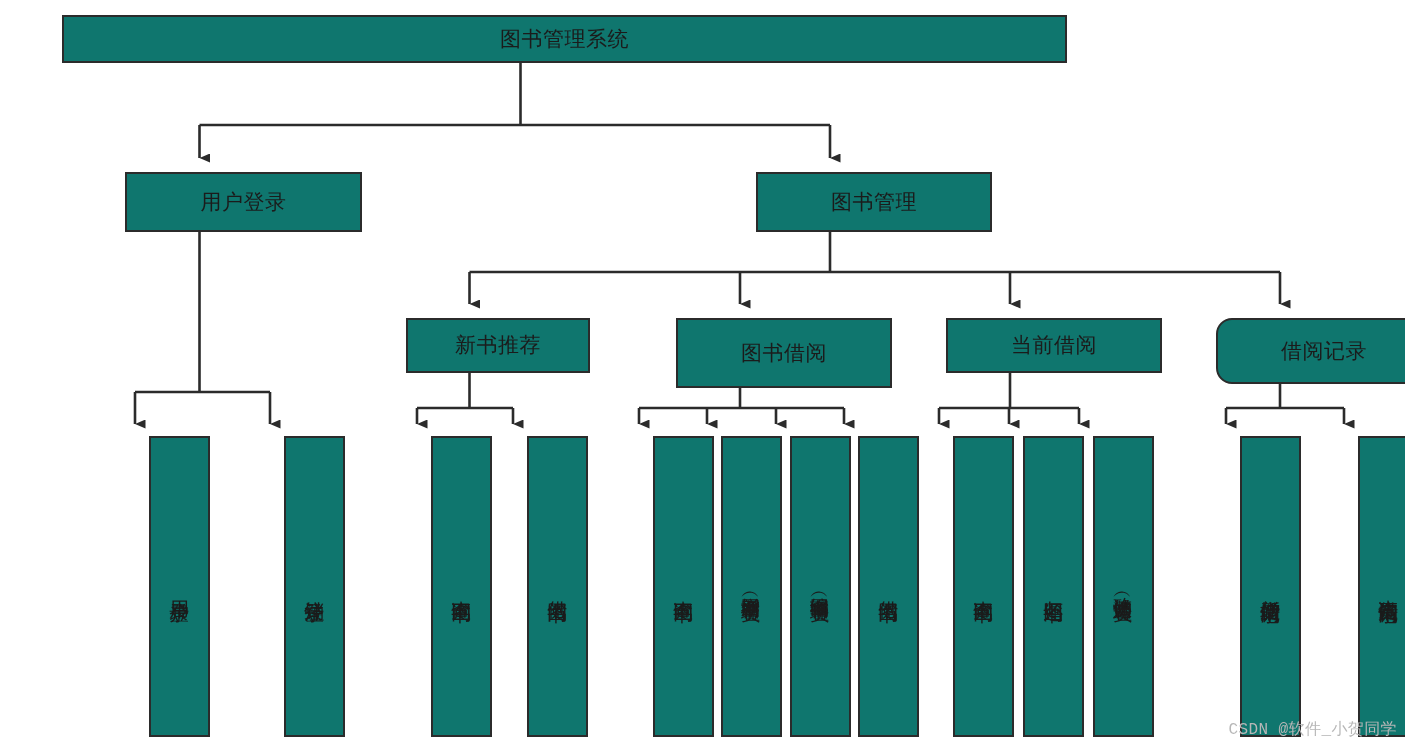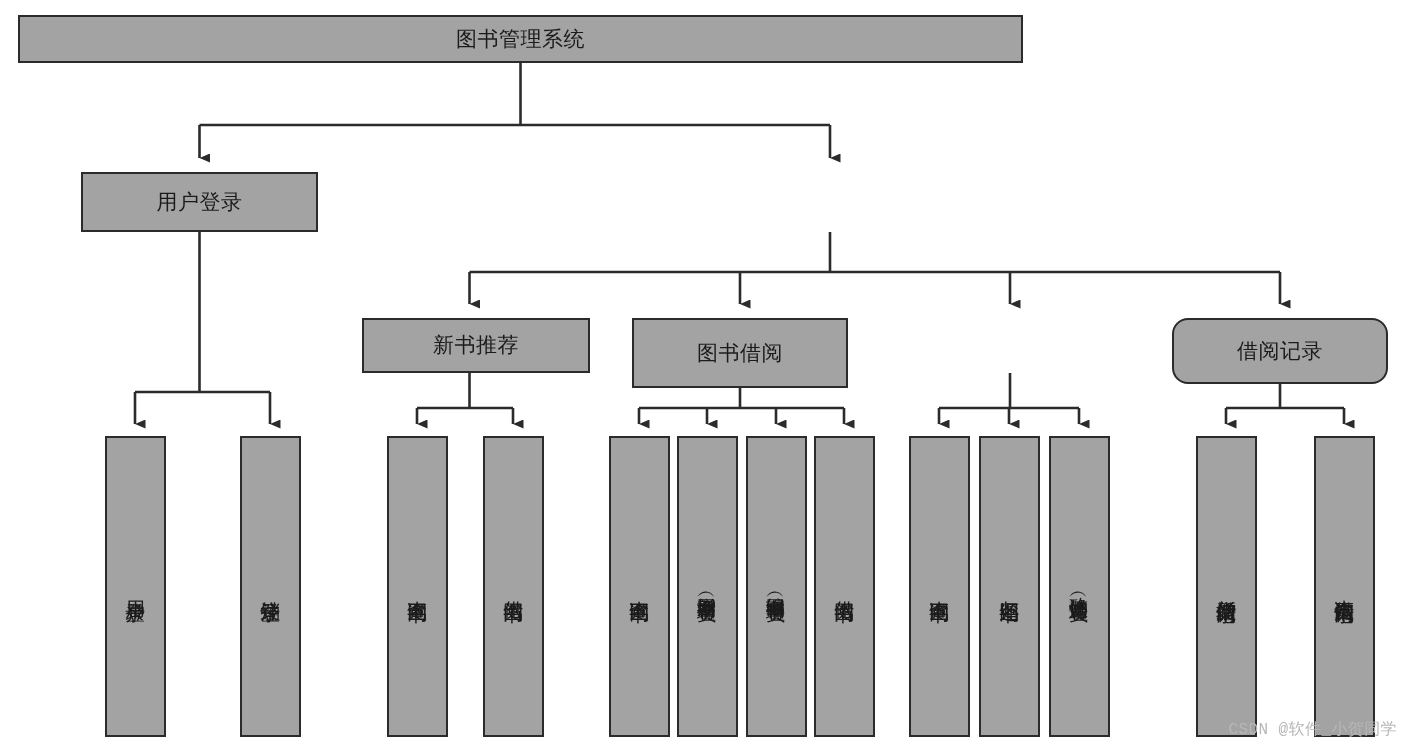--- a/index.html
+++ b/index.html
@@ -22,26 +22,27 @@
   #diagram-svg {
     position: absolute;
     left: 0;
     top: 0;
     width: 1405px;
     height: 747px;
   }
   .node {
     position: absolute;
     box-sizing: border-box;
-    background: #a3a3a3;
+    background: #0f766e;
     border: 2px solid #2b2b2b;
     display: flex;
     align-items: center;
     justify-content: center;
     z-index: 3;
+    margin-left: 44px;
   }
   .node-label {
     font-size: 21px;
     line-height: 1.15;
     letter-spacing: 0.5px;
     color: #1b1b1b;
     white-space: nowrap;
     text-align: center;
   }
   .node.leaf {
@@ -129,27 +130,33 @@
     </g>
   </svg>
 
   <div class="node" style="left:18px; top:15px; width:1005px; height:48px;">
     <span class="node-label">图书管理系统</span>
   </div>
 
   <div class="node" style="left:81px; top:172px; width:237px; height:60px;">
     <span class="node-label">用户登录</span>
   </div>
-
-  <div class="node" style="left:362px; top:318px; width:228px; height:55px;">
+  <div class="node" style="left:712px; top:172px; width:236px; height:60px;">
+    <span class="node-label">图书管理</span>
+  </div>
+
+  <div class="node" style="left:362px; top:318px; width:184px; height:55px;">
     <span class="node-label">新书推荐</span>
   </div>
   <div class="node" style="left:632px; top:318px; width:216px; height:70px;">
     <span class="node-label">图书借阅</span>
   </div>
+  <div class="node" style="left:902px; top:318px; width:216px; height:55px;">
+    <span class="node-label">当前借阅</span>
+  </div>
   <div class="node" style="left:1172px; top:318px; width:216px; height:66px;border-radius:16px;">
     <span class="node-label">借阅记录</span>
   </div>
 
   <div class="node leaf" style="left:105px; top:436px; width:61px; height:301px;">
     <span class="node-label">用户登录</span>
   </div>
   <div class="node leaf" style="left:240px; top:436px; width:61px; height:301px;">
     <span class="node-label">注销登录</span>
   </div>

